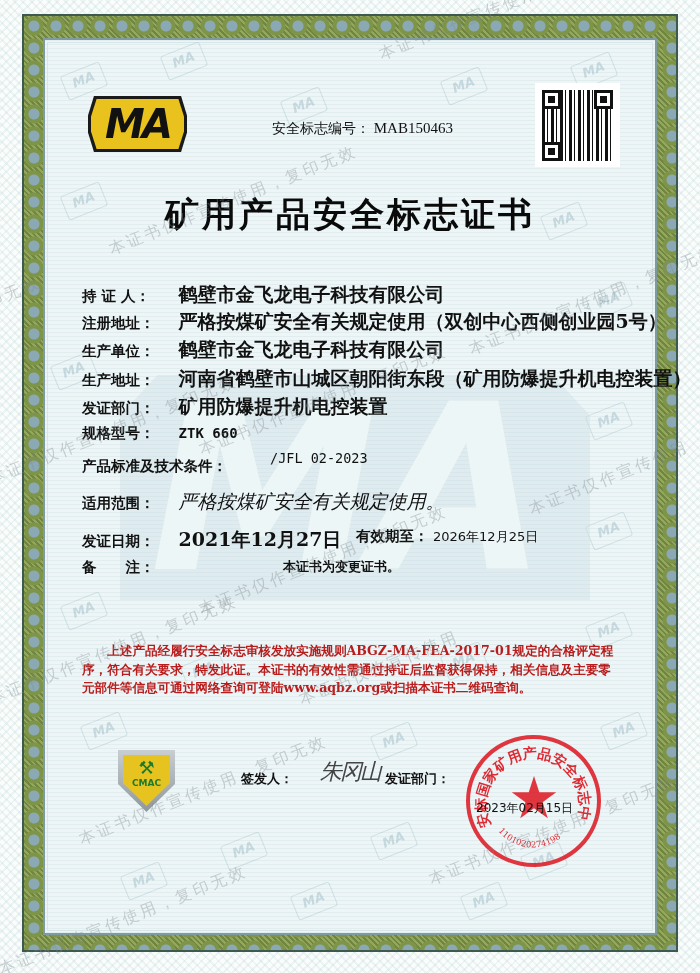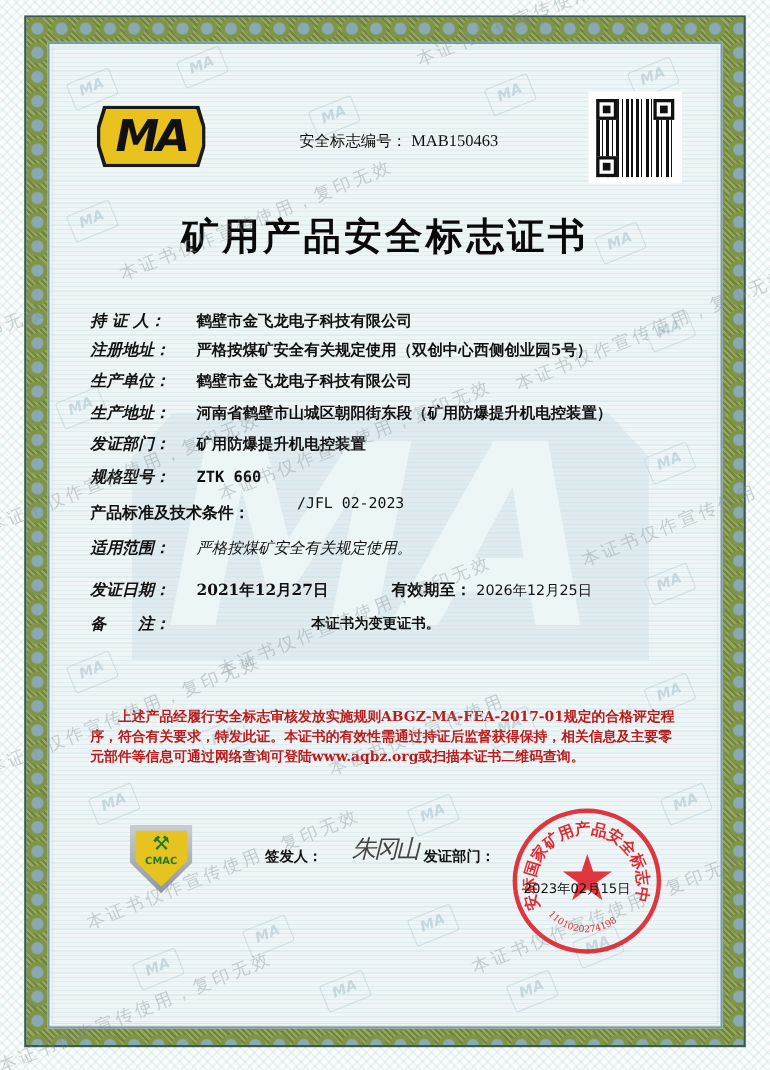--- a/index.html
+++ b/index.html
@@ -95,22 +95,22 @@
   .qr-finder::after {
     content:""; position:absolute; left:3px; top:3px; width:7px; height:7px; background:#111;
   }
   .title {
     position:absolute; left:0; width:700px; top:192px; text-align:center;
     font-family:"DejaVu Serif", serif; font-weight:bold; font-size:34px; letter-spacing:3px;
     color:#0a0a0a;
   }
 
   .field { position:absolute; left:82px; font-size:14.5px; white-space:nowrap; }
-  .field .label { display:inline-block; width:92px; font-weight:bold; color:#111;font-style:italic; }
-  .field .value { font-weight:bold; font-family:"DejaVu Serif", serif; font-size:14px; color:#111; }
+  .field .label { display:inline-block; width:92px; font-weight:bold; color:#111; }
+  .field .value { font-weight:bold; font-family:"DejaVu Serif", serif; font-size:19px; color:#111; }
   .field .value.mono { font-family:"DejaVu Sans Mono", monospace; font-weight:bold; font-size:14px; }
   .std-label { position:absolute; left:82px; top:457px; font-size:14.5px; font-weight:bold; }
   .std-value {
     position:absolute; left:270px; top:450px; width:380px;
     font-family:"DejaVu Sans Mono", monospace; font-size:13.5px; line-height:17px; color:#111;
   }
   .scope-value { font-weight:normal !important; font-style:italic; }
   .date-plain { font-family:"DejaVu Sans", sans-serif; font-size:13px; font-weight:normal; }
   .remark-value {
     position:absolute; left:283px; top:558px; font-family:"DejaVu Serif", serif;

